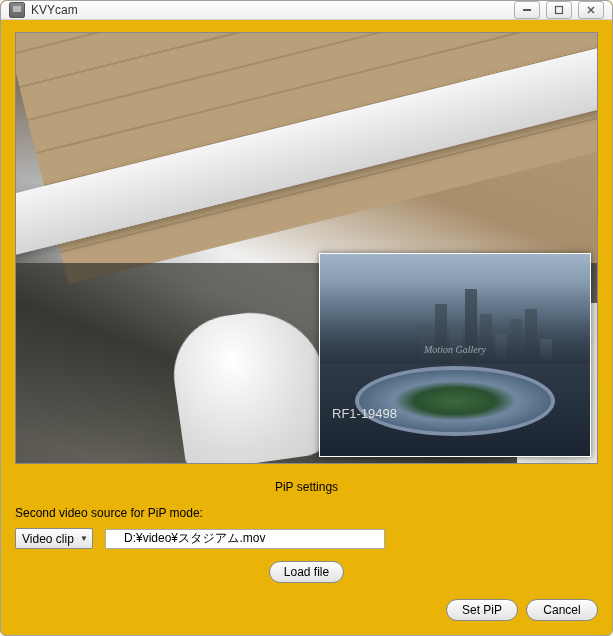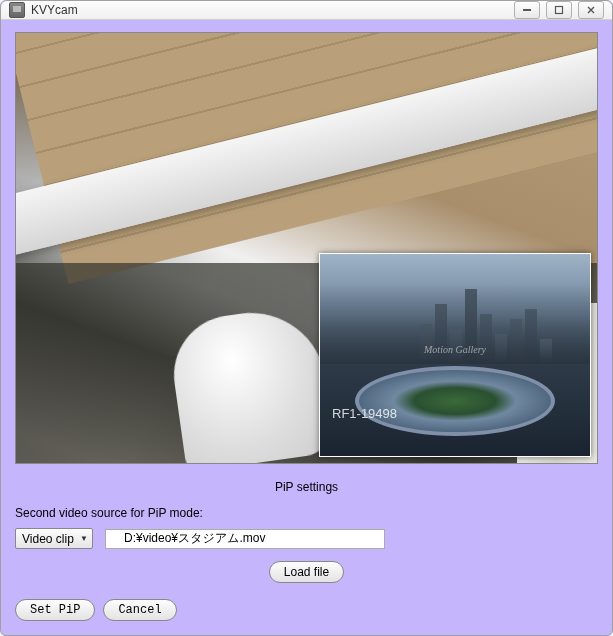--- a/index.html
+++ b/index.html
@@ -11,21 +11,21 @@
       background: #fff;
       width: 613px;
       height: 636px;
       overflow: hidden;
     }
     .window {
       width: 613px;
       height: 636px;
       border: 1px solid #a0a0a0;
       border-radius: 6px;
-      background: #c4b5fd;
+      background: #eab308;
       box-shadow: 0 2px 10px rgba(0,0,0,0.15);
       display: flex;
       flex-direction: column;
     }
     .titlebar {
       height: 30px;
       display: flex;
       align-items: center;
       padding: 0 8px 0 8px;
       background: linear-gradient(#fdfdfd, #f0f0f0);
@@ -271,23 +271,22 @@
       align-items: center;
       justify-content: center;
       color: #000;
     }
     .btn-row-center {
       text-align: center;
       margin-bottom: 16px;
     }
     .btn-row-right {
       display: flex;
-      justify-content: flex-start;
+      justify-content: flex-end;
       gap: 8px;
-      font-family: Liberation Mono, monospace;
     }
   </style>
 </head>
 <body>
 
 <div class="window">
   <div class="titlebar">
     <div class="app-icon"></div>
     <div class="title-text">KVYcam</div>
     <div class="spacer"></div>

